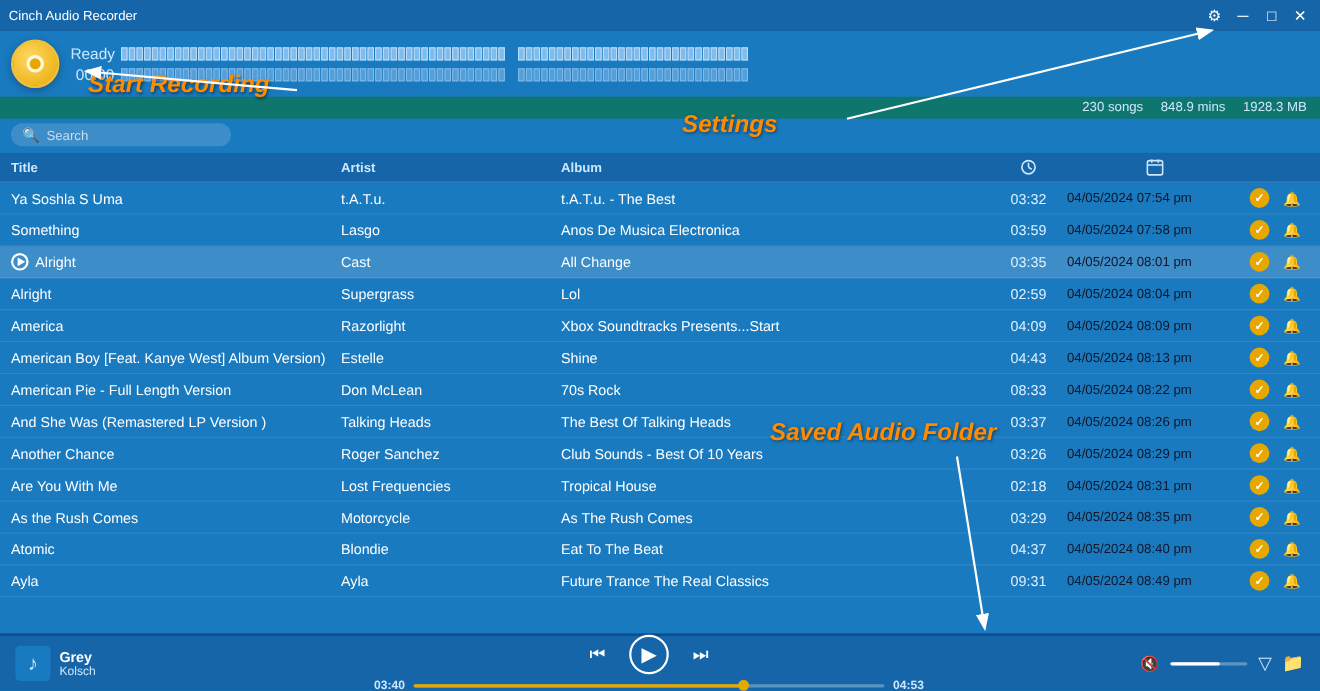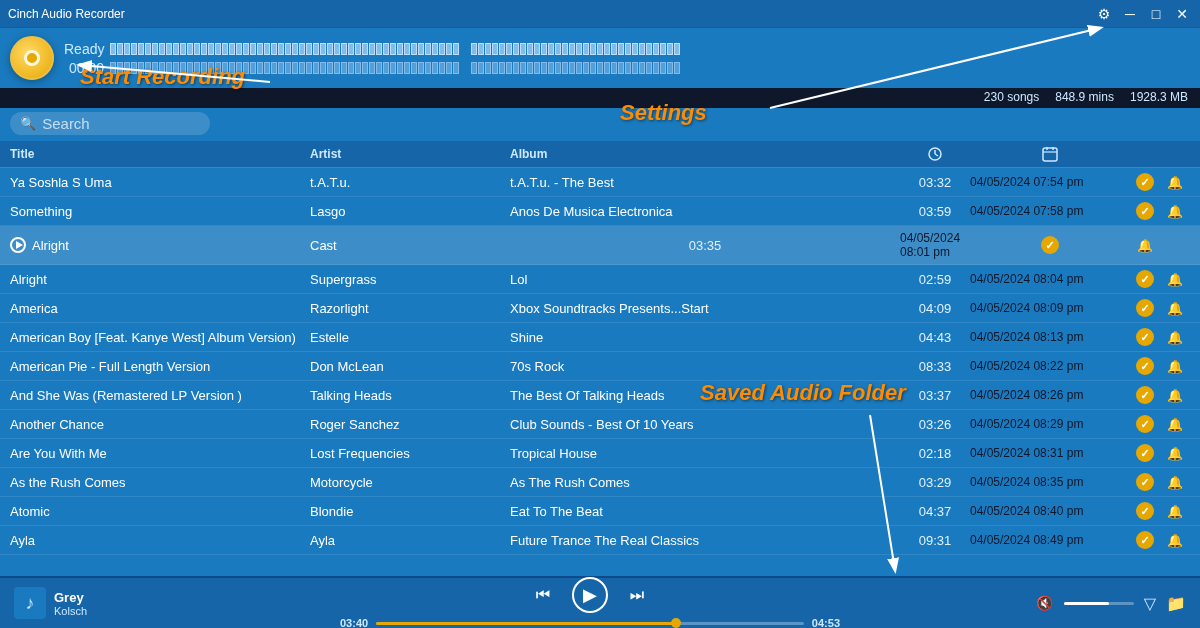--- a/index.html
+++ b/index.html
@@ -120,21 +120,21 @@
 
     
     #stats-row {
       display: flex;
       justify-content: flex-end;
       align-items: center;
       padding: 2px 12px 4px 10px;
       font-size: 12px;
       color: #cce8ff;
       gap: 16px;
-      background: #0f172a;
+      background: #0f766e;
     }
 
     
     #search-row {
       background: #1a7abf;
       padding: 4px 10px 6px;
       display: flex;
       align-items: center;
     }
     #search-box {
@@ -145,21 +145,21 @@
       padding: 3px 10px;
       gap: 6px;
       width: 200px;
       cursor: text;
     }
     #search-box input {
       background: transparent;
       border: none;
       outline: none;
       color: #bef264;
-      font-size: 15px;
+      font-size: 12px;
       width: 140px;
     }
     #search-box input::placeholder { color: rgba(255,255,255,0.7); }
 
     
     #table-header {
       display: grid;
       grid-template-columns: 300px 200px 1fr 70px 160px 30px 30px;
       background: #1565a8;
       padding: 5px 10px;
@@ -635,20 +635,21 @@
       <div class="row-bell">🔔</div>
     </div>
     <div class="table-row playing">
       <div class="row-title">
         <div class="play-icon-small">
           <div class="play-triangle"></div>
         </div>
         <span>Alright</span>
       </div>
       <div>Cast</div>
+      <div>All Change</div>
       <div class="row-duration">03:35</div>
       <div class="row-date">04/05/2024  08:01 pm</div>
       <div>
         <div class="row-check"></div>
       </div>
       <div class="row-bell">🔔</div>
     </div>
     <div class="table-row">
       <div class="row-title">
         <span>Alright</span>

